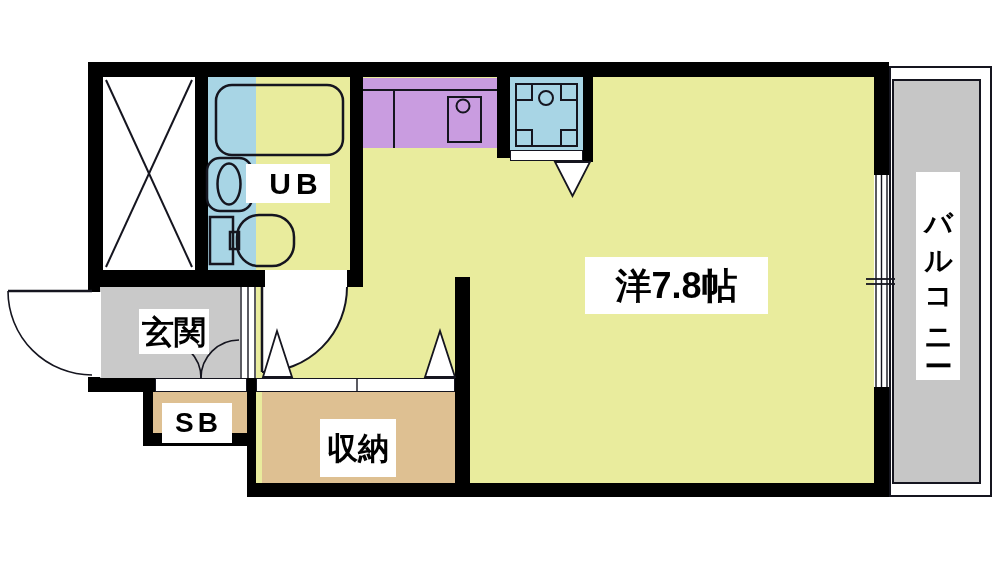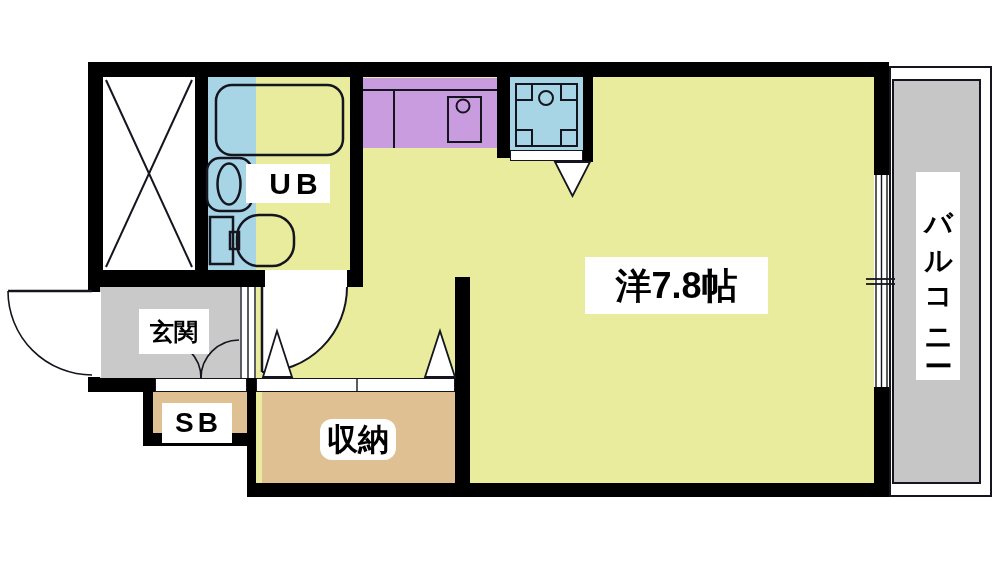--- a/index.html
+++ b/index.html
@@ -131,19 +131,19 @@
     <g stroke="#15151f" stroke-width="1.4">
       <line x1="876" y1="175" x2="876" y2="387"></line>
       <line x1="881.5" y1="175" x2="881.5" y2="387"></line>
       <line x1="887" y1="175" x2="887" y2="387"></line>
       <line x1="866" y1="279" x2="895" y2="279" stroke-width="1.8"></line>
       <line x1="866" y1="284" x2="895" y2="284" stroke-width="1.8"></line>
     </g>
   </svg>
 
   <div class="label" style="left:246px;top:164px;width:68px;height:39px;font-size:30px;letter-spacing:5px;padding-left:16px;">UB</div>
-  <div class="label" style="left:139px;top:309px;width:70px;height:45px;font-size:24px;">玄関</div>
+  <div class="label" style="left:139px;top:309px;width:70px;height:45px;font-size:32px;">玄関</div>
   <div class="label" style="left:162px;top:403px;width:67px;height:40px;font-size:28px;letter-spacing:4px;padding-left:3px;">SB</div>
-  <div class="label" style="left:320px;top:419px;width:76px;height:41px;font-size:31px;border-radius:12px;">収納</div>
+  <div class="label" style="left:320px;top:419px;width:76px;height:58px;font-size:31px;">収納</div>
   <div class="label" style="left:585px;top:257px;width:183px;height:57px;font-size:36px;">洋7.8帖</div>
   <div class="label v-label" style="left:916px;top:172px;width:44px;height:208px;font-size:28px;">バルコニー</div>
 
 </div>
 
 </body></html>

